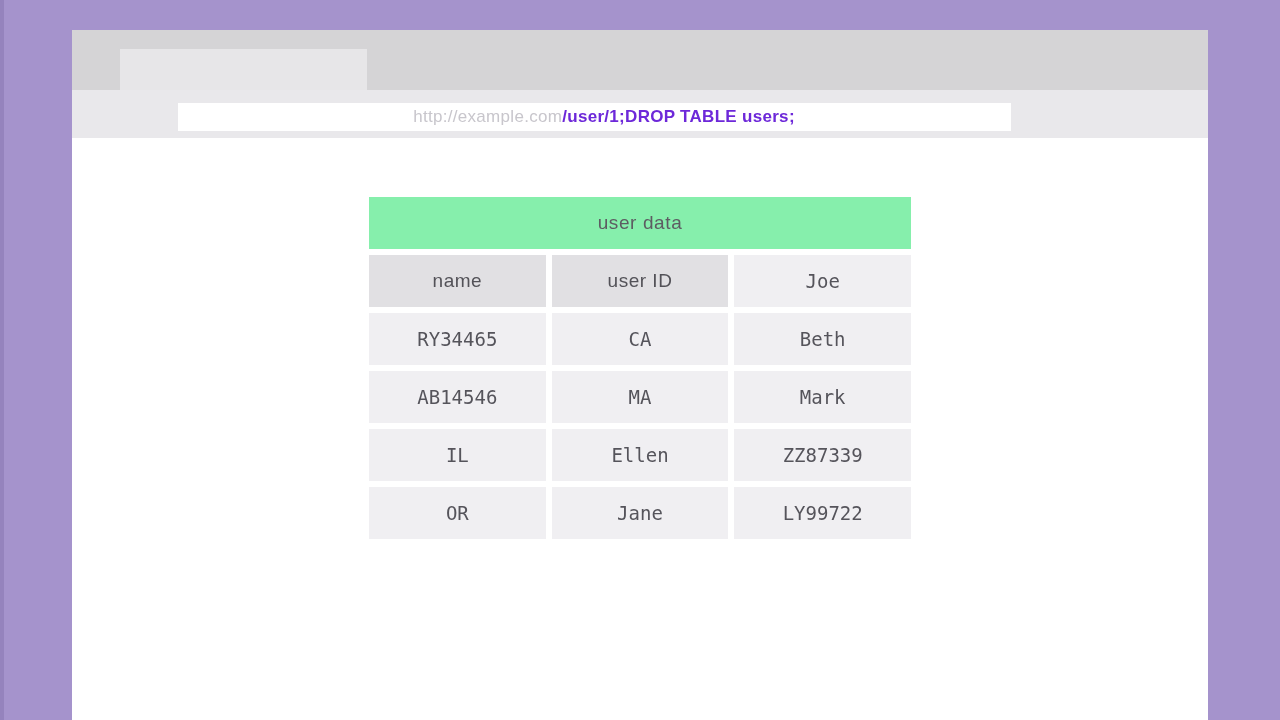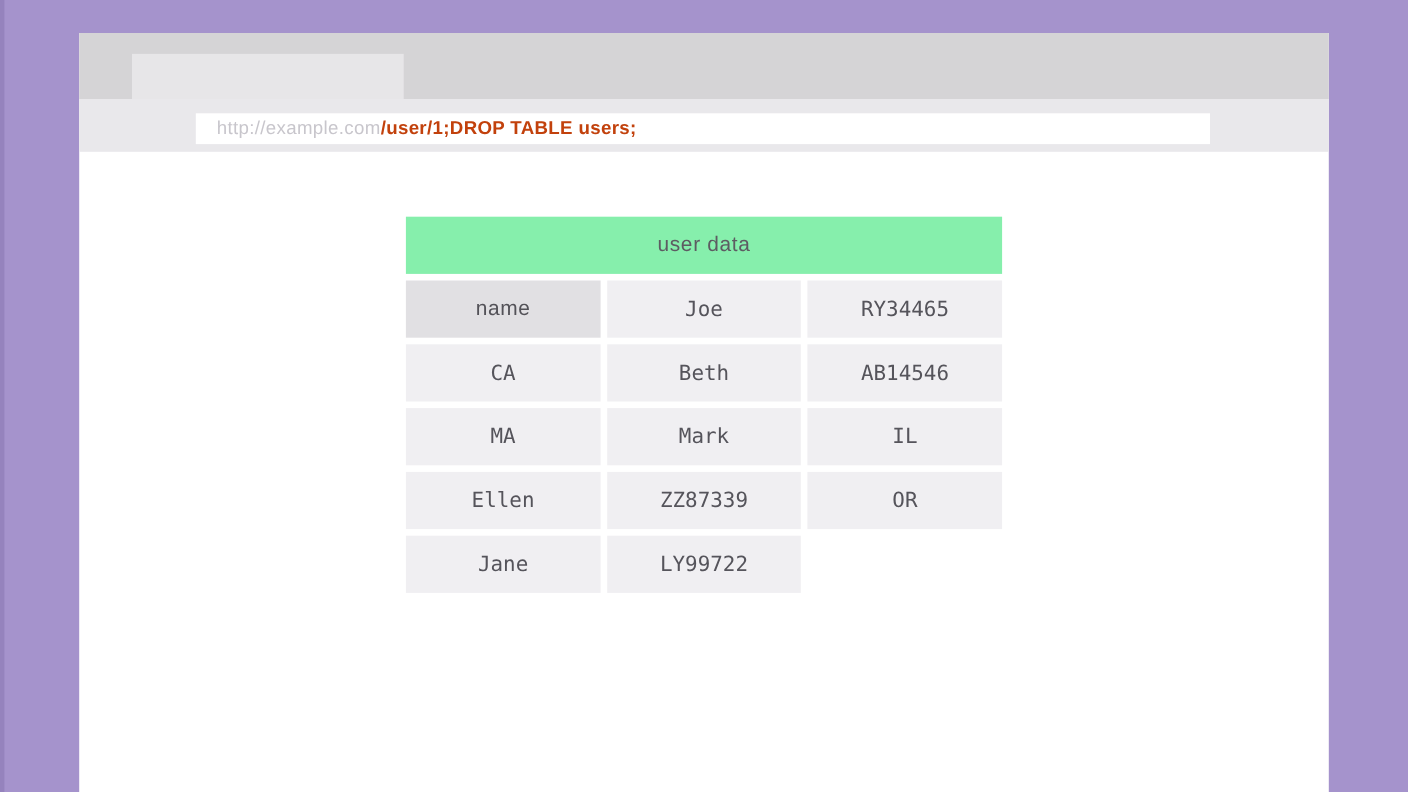--- a/index.html
+++ b/index.html
@@ -37,32 +37,33 @@
   }
   .urlrow {
     position: absolute;
     left: 0; top: 60px;
     width: 100%; height: 48px;
     background: #e9e8eb;
   }
   .urlinput {
     position: absolute;
     left: 106px; top: 13px;
-    width: 922px; height: 28px;
+    width: 833px; height: 28px;
     background: #ffffff;
     box-sizing: border-box;
     display: flex;
     align-items: center;
     padding-left: 19px;
     font-size: 17px;
     letter-spacing: 0.3px;
     white-space: pre;
+    justify-content: center;
   }
   .url-prefix { color: #c8c6cc; }
-  .url-path   { color: #c2410c; font-weight: bold; }
+  .url-path   { color: #6d28d9; font-weight: bold; }
 
   .data-table {
     position: absolute;
     left: 297px; top: 167px;
     width: 542px;
   }
   .banner {
     height: 52px; line-height: 52px;
     background: #86efac;
     text-align: center;
@@ -107,20 +108,21 @@
     <div class="urlinput">
       <span class="url-prefix">http://example.com</span><span class="url-path">/user/1;DROP TABLE users;</span>
     </div>
   </div>
 
   <div class="data-table">
     <div class="banner">user data</div>
     <div class="grid">
 
       <div class="cell head">name</div>
+      <div class="cell head">user ID</div>
 
       <div class="cell">Joe</div>
       <div class="cell">RY34465</div>
       <div class="cell">CA</div>
 
       <div class="cell">Beth</div>
       <div class="cell">AB14546</div>
       <div class="cell">MA</div>
 
       <div class="cell">Mark</div>

